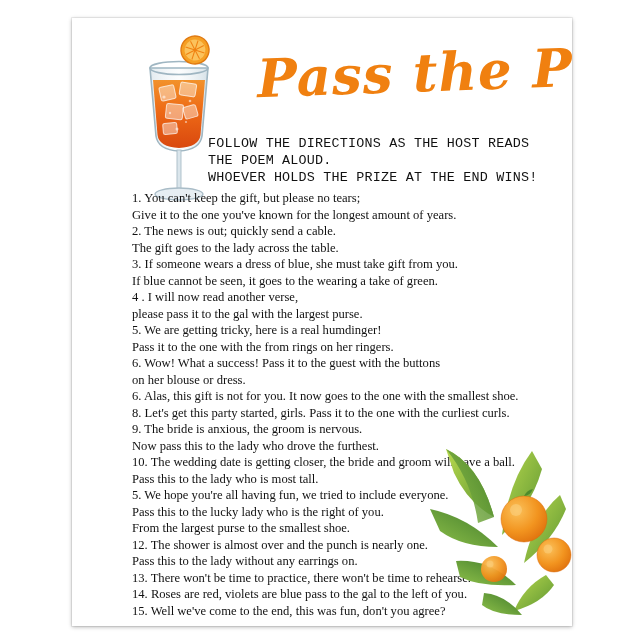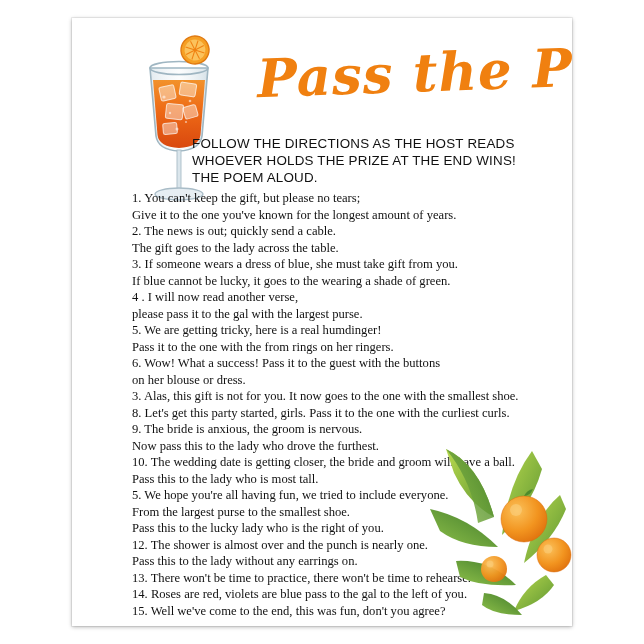--- a/index.html
+++ b/index.html
@@ -39,24 +39,24 @@
     line-height: 1.05;
     letter-spacing: 1px;
     color: #F08010;
     transform: rotate(-2deg);
     white-space: nowrap;
   }
 
   
   #subtitle {
     position: absolute;
-    left: 120px;
+    left: 136px;
     top: 117px;
     width: 340px;
-    font-family: Liberation Sans, sans-serif;
+    font-family: Liberation Mono, monospace;
     font-size: 13.4px;
     line-height: 1.28;
     color: #111111;
     letter-spacing: 0.2px;
   }
   #subtitle div { white-space: nowrap; }
 
   
   #poem {
     position: absolute;
@@ -144,46 +144,46 @@
       <rect x="57" y="116" width="4" height="40" fill="#dbe6ec" stroke="#a9bcc7" stroke-width="0.9"></rect>
 
       <ellipse cx="59" cy="160" rx="24" ry="6" fill="#e6eef3" stroke="#a9bcc7" stroke-width="1.3"></ellipse>
     </svg>
   </div>
 
   <div id="title">Pass the Prize</div>
 
   <div id="subtitle">
     <div>FOLLOW THE DIRECTIONS AS THE HOST READS</div>
+    <div>THE POEM ALOUD.</div>
     <div>WHOEVER HOLDS THE PRIZE AT THE END WINS!</div>
-    <div>THE POEM ALOUD.</div>
   </div>
 
   <div id="poem">
     <div class="pl">1. You can't keep the gift, but please no tears;</div>
     <div class="pl">Give it to the one you've known for the longest amount of years.</div>
     <div class="pl">2. The news is out; quickly send a cable.</div>
     <div class="pl">The gift goes to the lady across the table.</div>
     <div class="pl">3. If someone wears a dress of blue, she must take gift from you.</div>
-    <div class="pl">If blue cannot be lucky, it goes to the wearing a shade of green.</div>
+    <div class="pl">If blue cannot be seen, it goes to the wearing a take of green.</div>
     <div class="pl">4 . I will now read another verse,</div>
     <div class="pl">please pass it to the gal with the largest purse.</div>
     <div class="pl">5. We are getting tricky, here is a real humdinger!</div>
     <div class="pl">Pass it to the one with the from rings on her ringers.</div>
     <div class="pl">6. Wow! What a success! Pass it to the guest with the buttons</div>
     <div class="pl">on her blouse or dress.</div>
-    <div class="pl">3. Alas, this gift is not for you. It now goes to the one with the smallest shoe.</div>
+    <div class="pl">6. Alas, this gift is not for you. It now goes to the one with the smallest shoe.</div>
     <div class="pl">8. Let's get this party started, girls. Pass it to the one with the curliest curls.</div>
     <div class="pl">9. The bride is anxious, the groom is nervous.</div>
     <div class="pl">Now pass this to the lady who drove the furthest.</div>
     <div class="pl">10. The wedding date is getting closer, the bride and groom will have a ball.</div>
     <div class="pl">Pass this to the lady who is most tall.</div>
     <div class="pl">5. We hope you're all having fun, we tried to include everyone.</div>
+    <div class="pl">Pass this to the lucky lady who is the right of you.</div>
     <div class="pl">From the largest purse to the smallest shoe.</div>
-    <div class="pl">Pass this to the lucky lady who is the right of you.</div>
     <div class="pl">12. The shower is almost over and the punch is nearly one.</div>
     <div class="pl">Pass this to the lady without any earrings on.</div>
     <div class="pl">13. There won't be time to practice, there won't be time to rehearse.</div>
     <div class="pl">14. Roses are red, violets are blue pass to the gal to the left of you.</div>
     <div class="pl">15. Well we've come to the end, this was fun, don't you agree?</div>
 
   </div>
 
   <div id="botanical">
     <svg viewBox="0 0 150 175" width="150" height="175" xmlns="http://www.w3.org/2000/svg">

